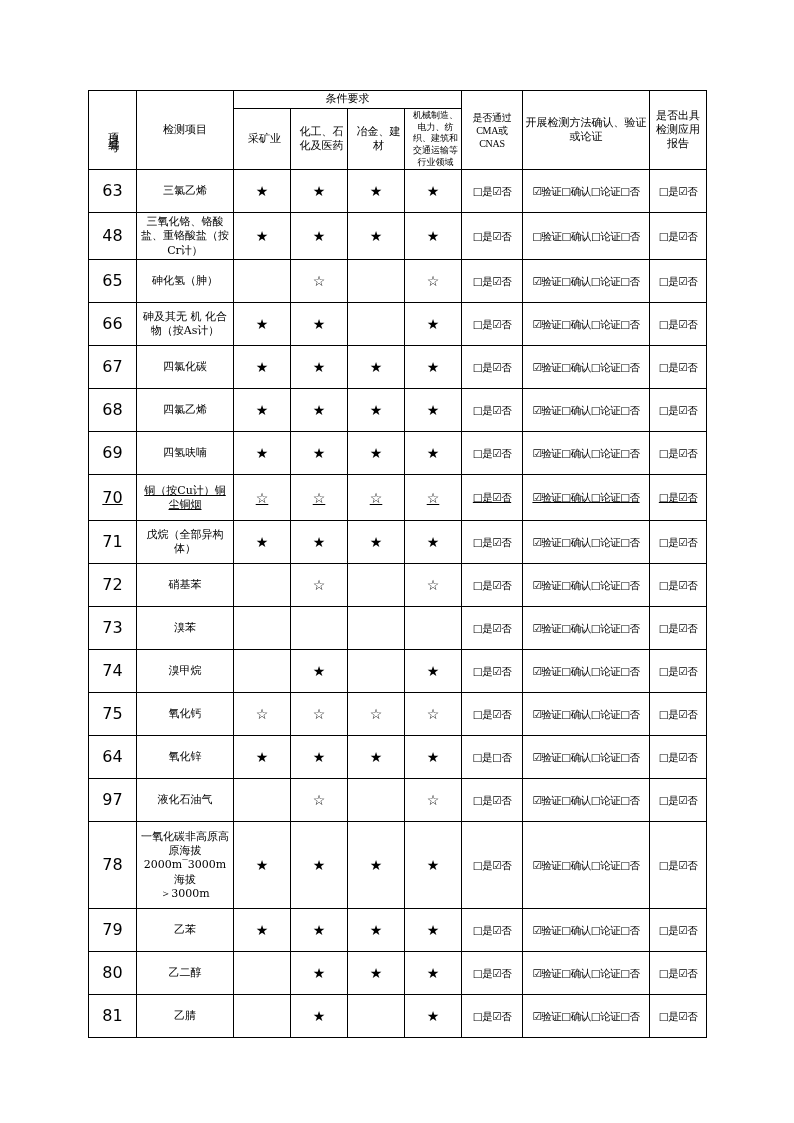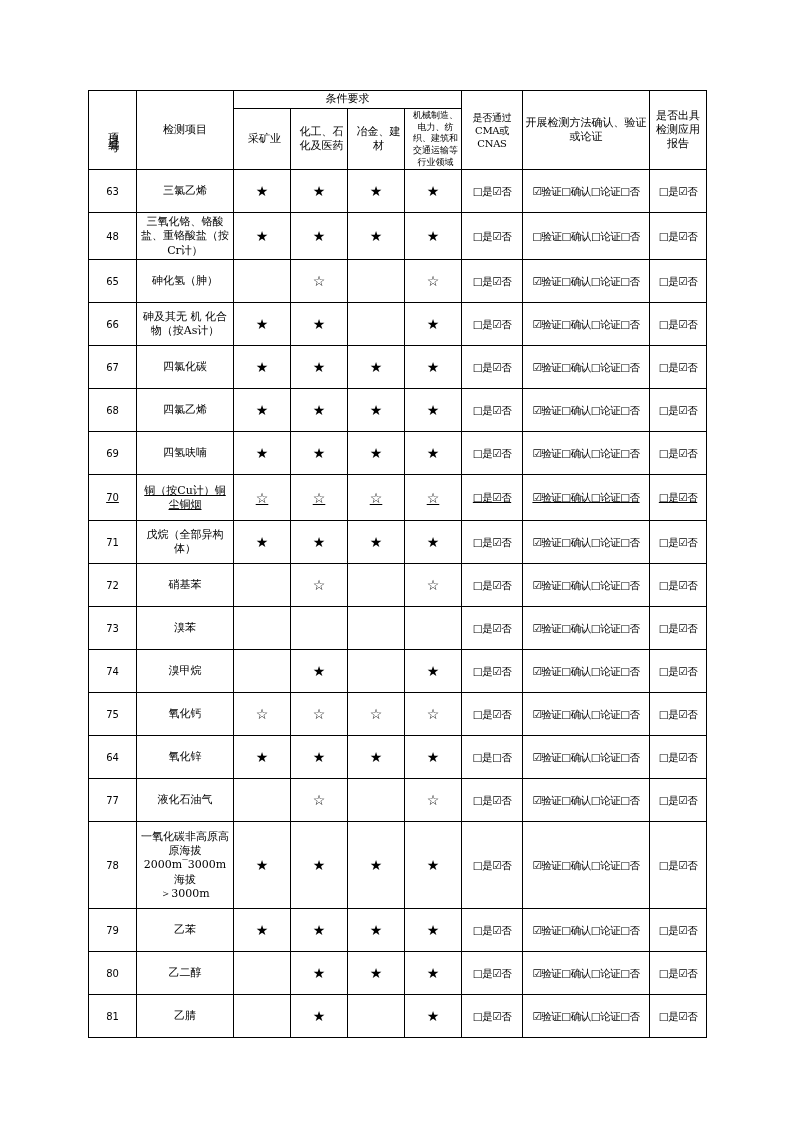--- a/index.html
+++ b/index.html
@@ -16,22 +16,22 @@
     overflow:hidden;
   }
   thead th{font-size:11px;margin-top:8px;}
   tr.hrowA th.cond{height:15px;font-size:11px;}
   tr.hrowB th{height:56px;padding-left:7px;}
   th.vert{
     writing-mode:vertical-rl;text-orientation:upright;
     letter-spacing:3px;font-size:11px;padding:2px 0;
   }
   th.small{font-size:9px;line-height:1.25;padding:1px 1px;}
-  th.cma-h{font-size:10px;letter-spacing:-0.3px;}
-  td.num{font-size:10px;font-family:"DejaVu Sans","Liberation Sans",sans-serif;}
+  th.cma-h{font-size:10px;letter-spacing:-0.3px;font-family:Liberation Serif, serif;}
+  td.num{font-size:16px;font-family:"DejaVu Sans","Liberation Sans",sans-serif;}
   td.item{font-size:11px;white-space:pre-line;}
   td.star{font-size:14px;font-family:"DejaVu Sans","Liberation Sans",sans-serif;}
   td.chk{
     font-size:10.5px;white-space:nowrap;letter-spacing:-0.5px;
     font-family:"DejaVu Sans","Liberation Sans",sans-serif;
     padding:1px 0;
   }
   tbody tr{height:43px;}
   tbody tr.h47{height:47px;}
   tbody tr.h46{height:46px;text-decoration:underline;}
@@ -218,21 +218,21 @@
           <td class="item">氧化锌</td>
           <td class="star">★</td>
           <td class="star">★</td>
           <td class="star">★</td>
           <td class="star">★</td>
           <td class="chk">□是□否</td>
           <td class="chk">☑验证□确认□论证□否</td>
           <td class="chk">□是☑否</td>
         </tr>
         <tr>
-          <td class="num">77</td>
+          <td class="num">97</td>
           <td class="item">液化石油气</td>
           <td class="star"></td>
           <td class="star">☆</td>
           <td class="star"></td>
           <td class="star">☆</td>
           <td class="chk">□是☑否</td>
           <td class="chk">☑验证□确认□论证□否</td>
           <td class="chk">□是☑否</td>
         </tr>
         <tr class="h87">

